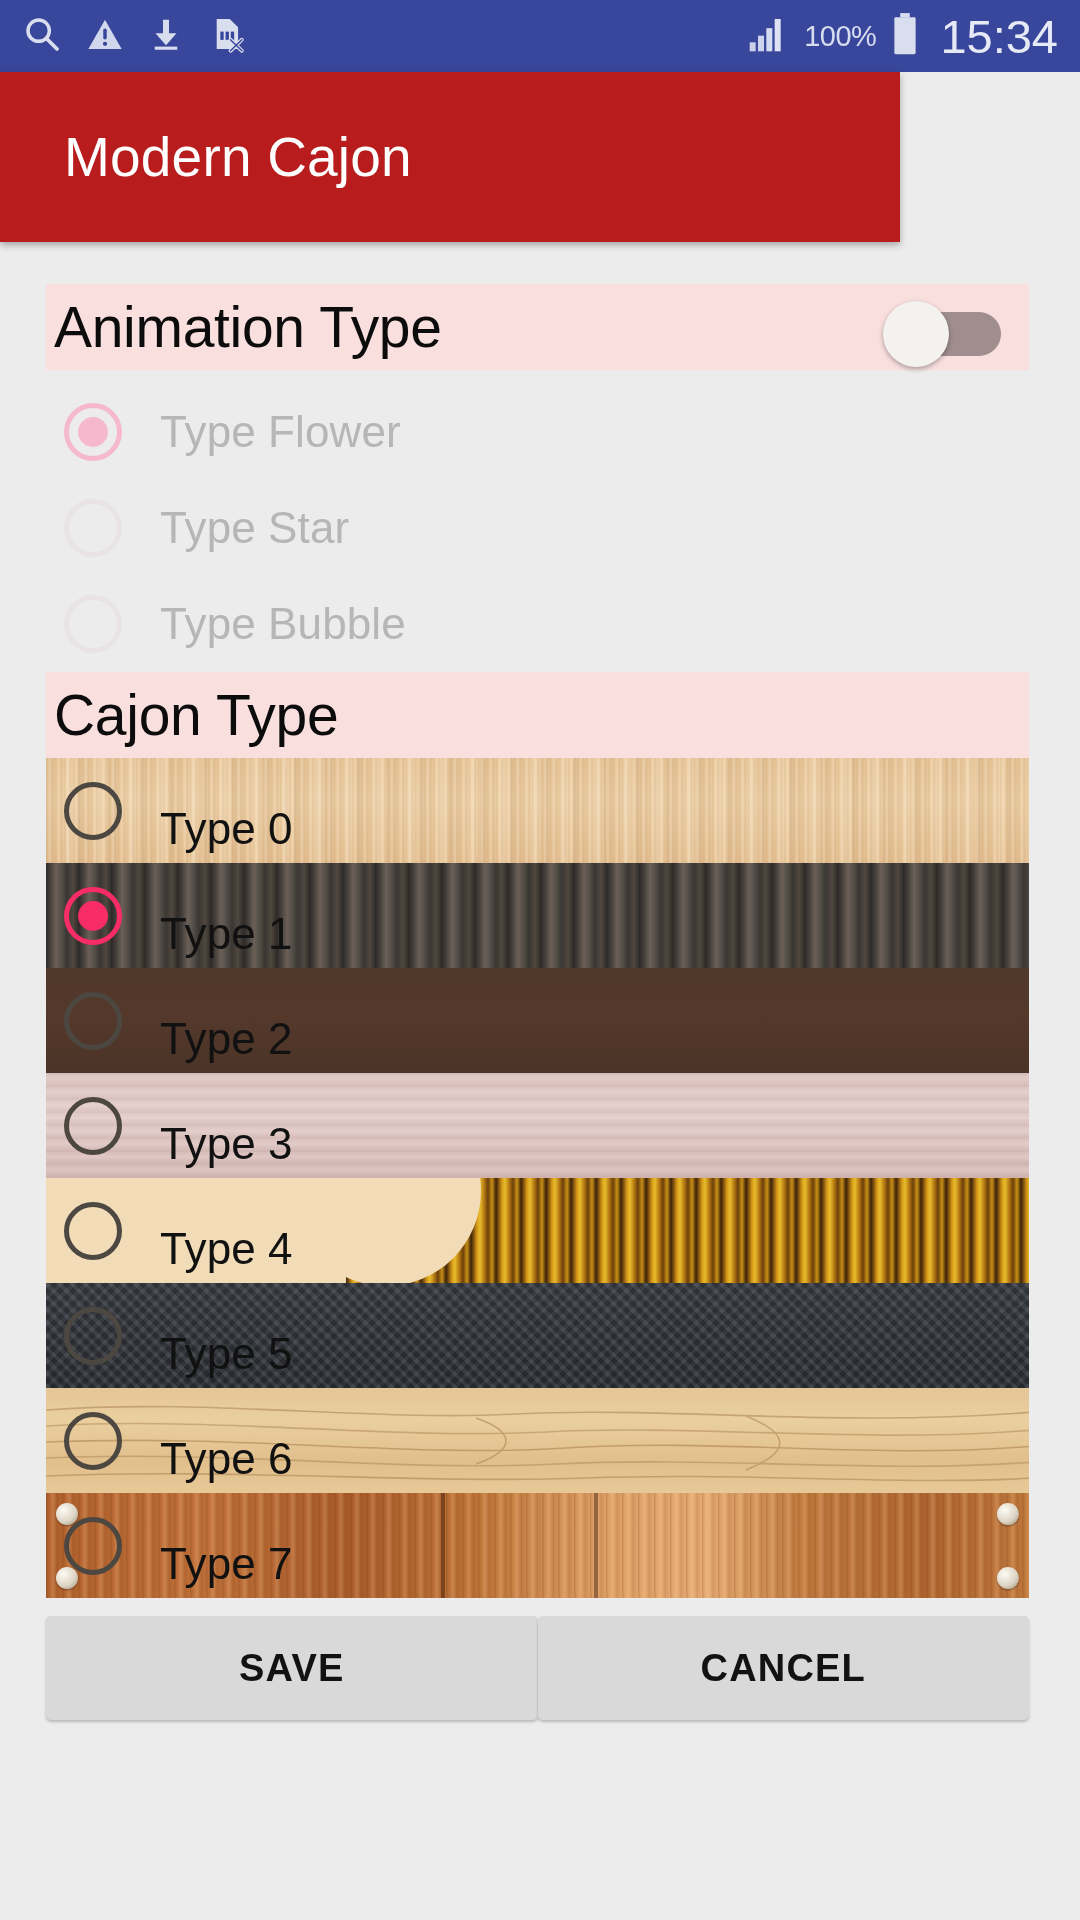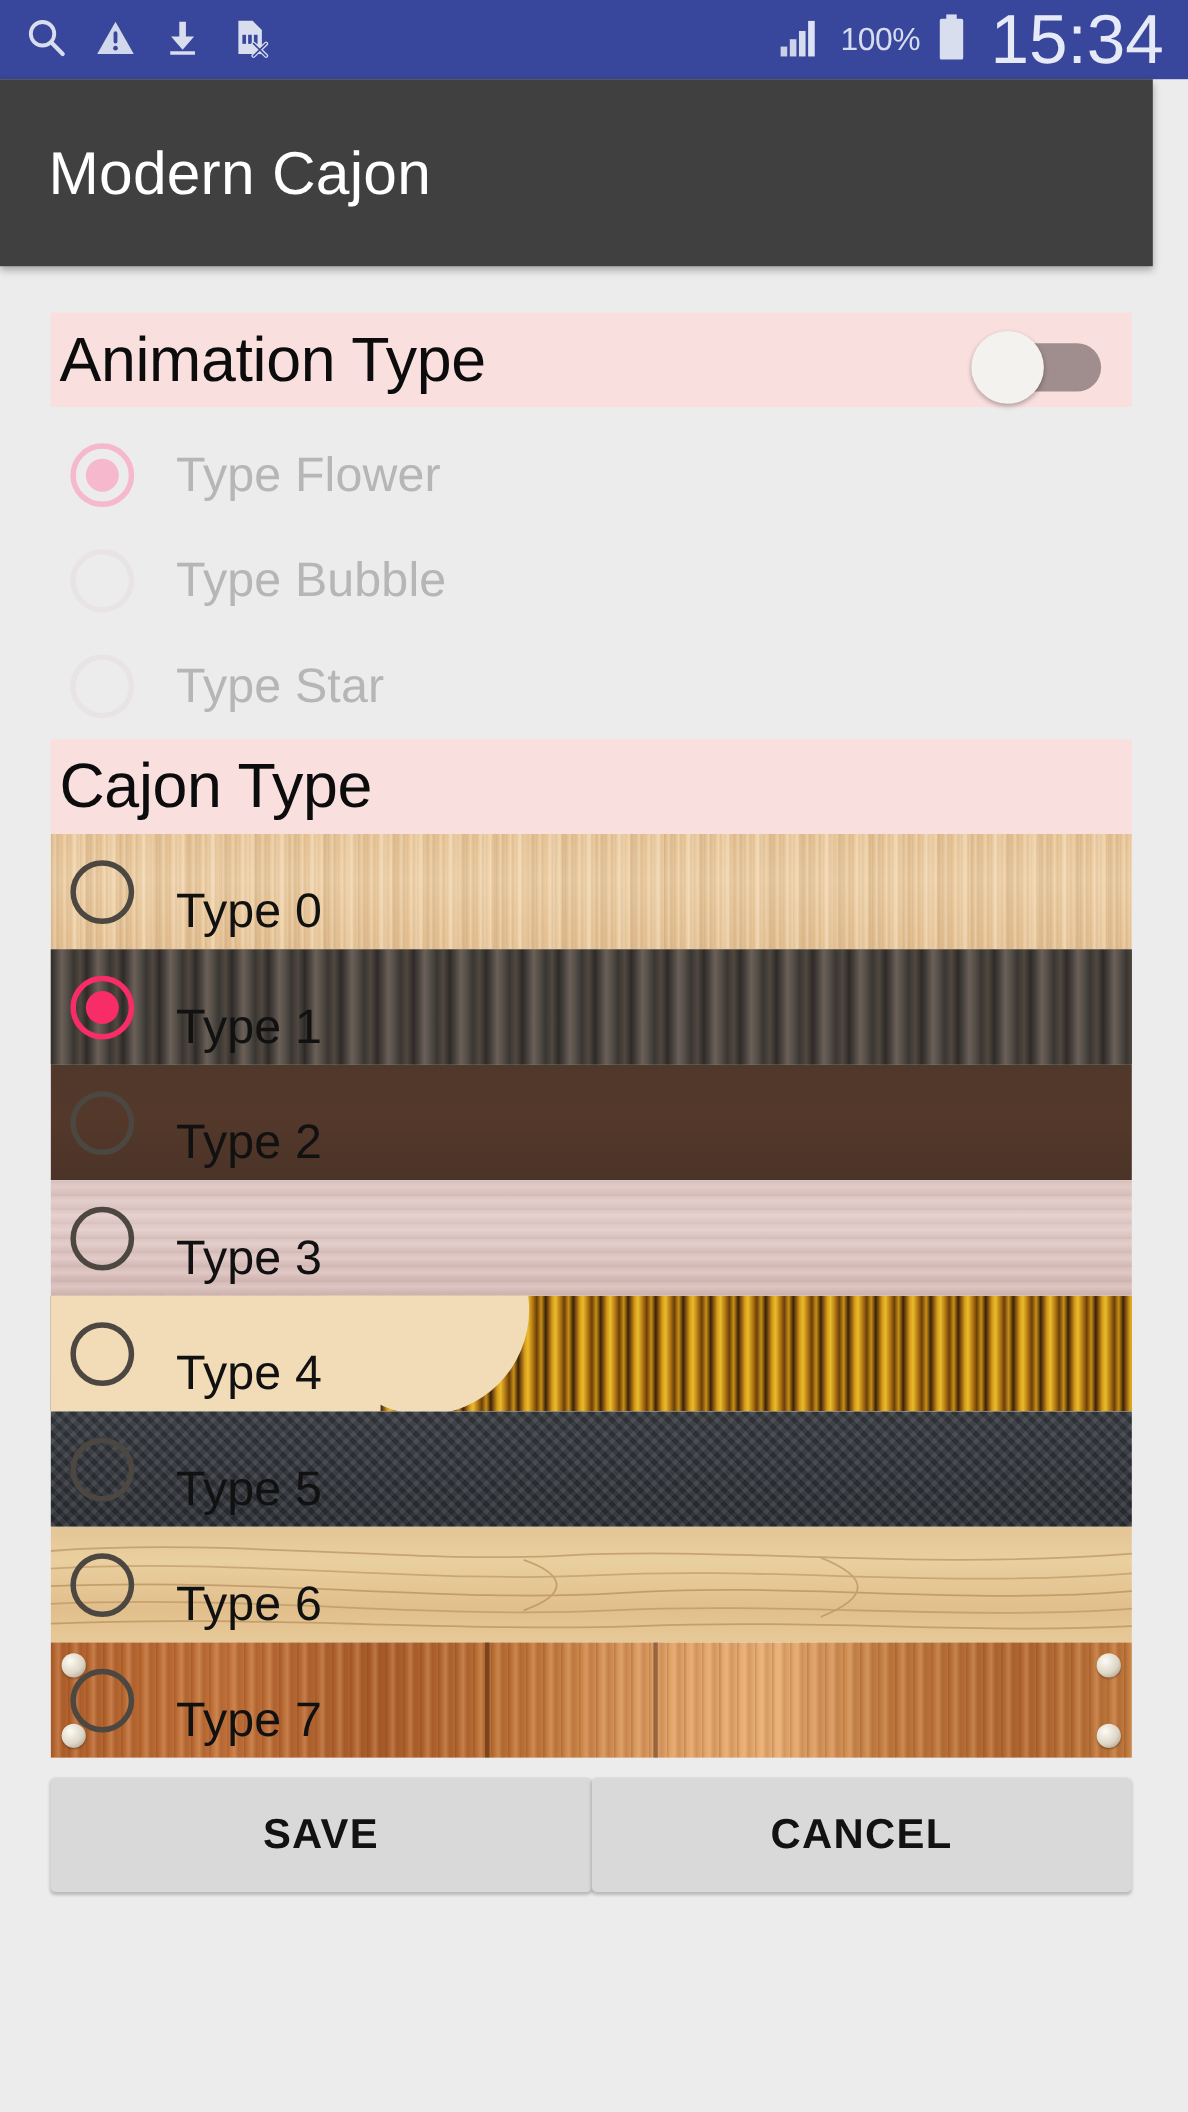--- a/index.html
+++ b/index.html
@@ -21,30 +21,30 @@
   .status-left { display: flex; align-items: center; gap: 24px; }
   .status-right {
     margin-left: auto; display: flex; align-items: center; gap: 14px;
   }
   .sicon { display: block; }
   .batt-pct {
     color: #d7dcef; font-size: 29px; letter-spacing: -0.5px;
     font-family: "Liberation Sans", sans-serif;
   }
   .clock {
-    color: #e6eaf6; font-size: 63px; letter-spacing: 0px;
+    color: #e6eaf6; font-size: 47px; letter-spacing: 0px;
     margin-left: 6px;
   }
 
   
   .app-bar {
-    height: 170px; width: 1048px;
-    background: #404040;
+    height: 170px; width: 900px;
+    background: #b91c1c;
     display: flex; align-items: center;
-    padding-left: 44px;
+    padding-left: 64px;
     box-shadow: 0 3px 7px rgba(0,0,0,0.30);
     position: relative; z-index: 5;
   }
   .app-title {
     color: #ffffff; font-size: 55px; font-weight: normal;
     letter-spacing: 0.2px;
   }
 
   
   .content {
@@ -308,25 +308,25 @@
     </div>
   </div>
 
   <div class="anim-list">
     <div class="anim-row">
       <span class="radio disabled checked"></span>
       <span class="radio-label disabled">Type Flower</span>
     </div>
     <div class="anim-row">
       <span class="radio disabled"></span>
-      <span class="radio-label disabled">Type Bubble</span>
+      <span class="radio-label disabled">Type Star</span>
     </div>
     <div class="anim-row">
       <span class="radio disabled"></span>
-      <span class="radio-label disabled">Type Star</span>
+      <span class="radio-label disabled">Type Bubble</span>
     </div>
   </div>
 
   <div class="section-header">
     <span class="section-header-title">Cajon Type</span>
   </div>
 
   <div class="cajon-list">
 
     <div class="cajon-row">

